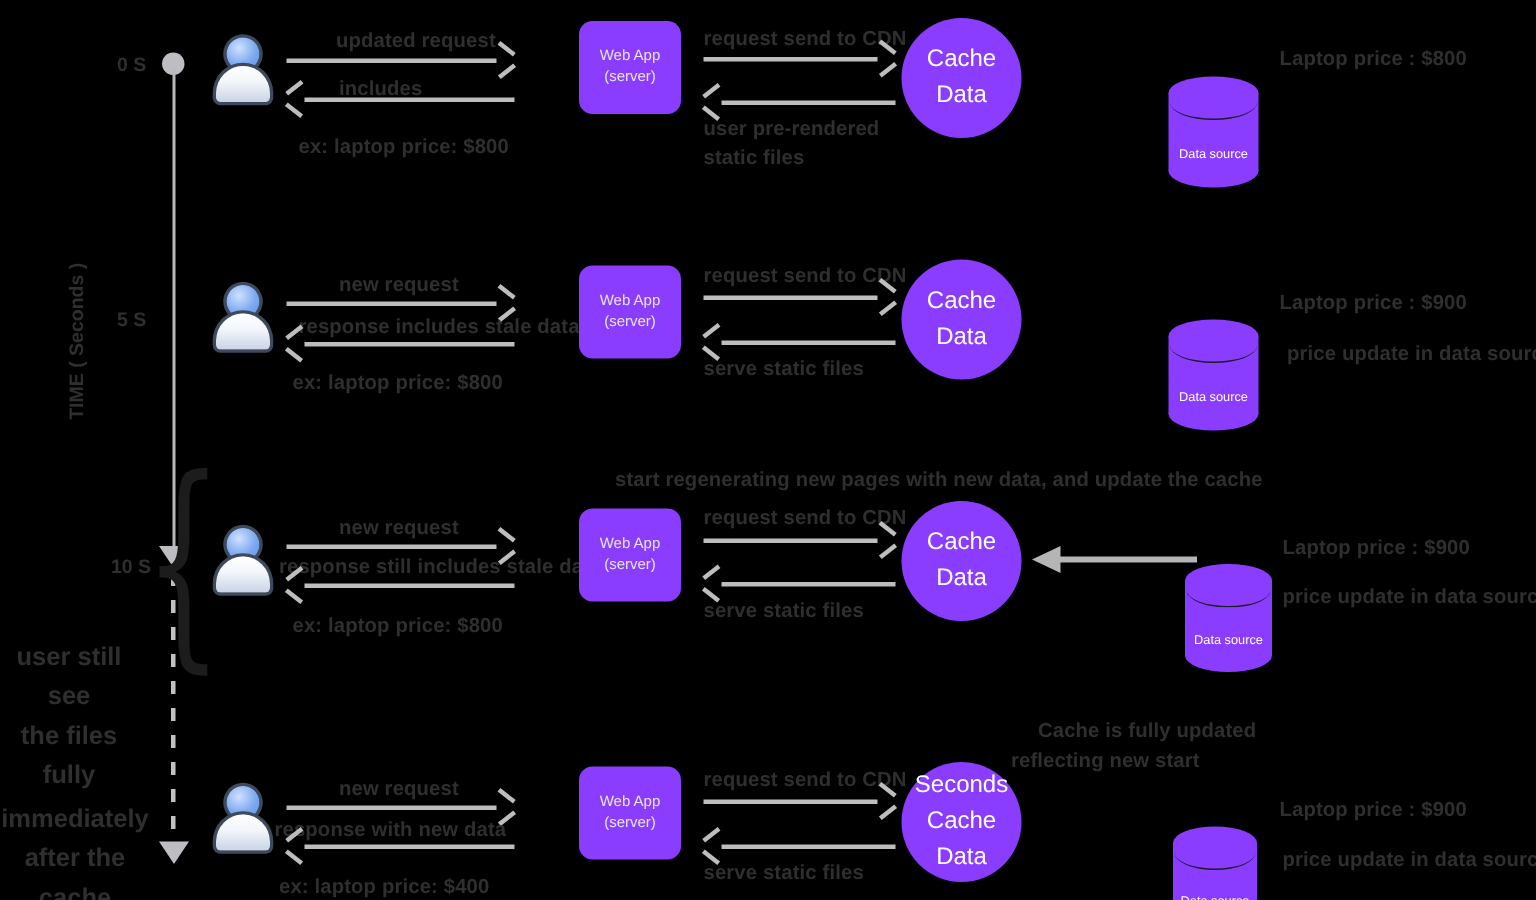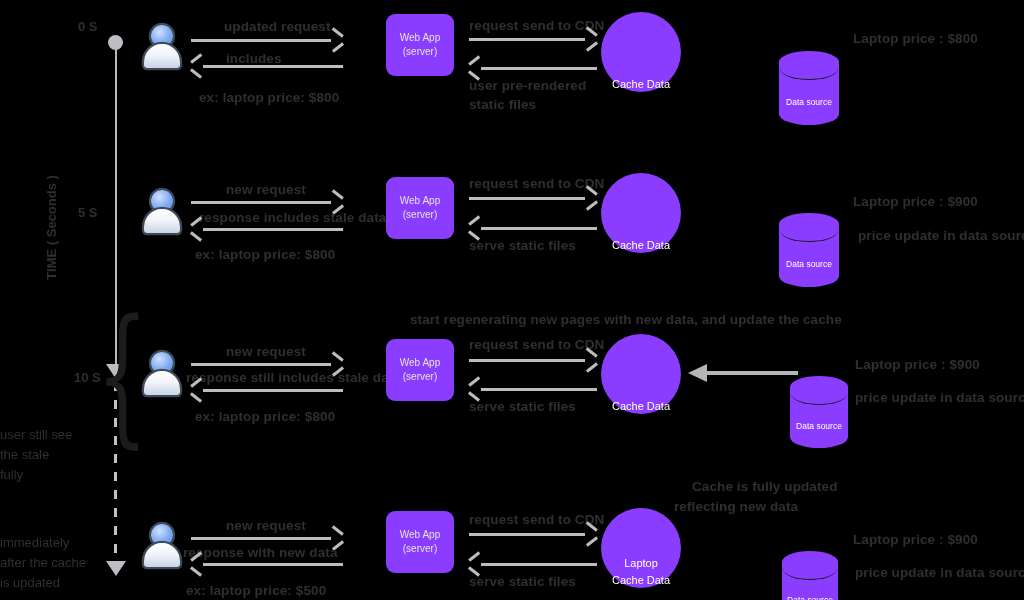--- a/index.html
+++ b/index.html
@@ -32,22 +32,22 @@
   .avatar .body{position:absolute;left:1px;top:19px;width:36px;height:24px;
      border-radius:18px 18px 3px 3px;
      background:linear-gradient(to bottom,#ffffff 0%,#f2f5fa 45%,#c9d4e6 100%);
      box-shadow:0 0 0 2.2px #3e4a5c;}
 
   
   .box{position:absolute;border-radius:9px;background:#8b3dff;
     display:flex;flex-direction:column;align-items:center;justify-content:center;
     color:#e5e5e5;font-size:10px;line-height:1.45;}
   .circle{position:absolute;border-radius:50%;background:#8b3dff;
-    display:flex;flex-direction:column;align-items:center;justify-content:flex-end;
-    color:#fff;font-size:11px;line-height:1.5;text-align:center;}
+    display:flex;flex-direction:column;align-items:center;justify-content:center;
+    color:#fff;font-size:16px;line-height:1.5;text-align:center;}
   .cyl{position:absolute;margin-top:43px;}
   .cyl .body{position:absolute;left:0;top:11px;width:100%;height:calc(100% - 22px);background:#8b3dff;}
   .cyl .top{position:absolute;left:0;top:0;width:100%;height:22px;border-radius:50%;background:#8b3dff;}
   .cyl .bot{position:absolute;left:0;bottom:0;width:100%;height:22px;border-radius:50%;background:#8b3dff;}
   .cyl .arc{position:absolute;left:1px;top:6px;width:calc(100% - 2px);height:22px;border-radius:50%;
      border-bottom:1.6px solid #1b1b24;}
   .cyl .cap{position:absolute;left:0;top:0;width:100%;text-align:center;
      color:#fff;font-size:8.5px;font-weight:400;}
 
   
@@ -66,44 +66,44 @@
 
   
   .arrowSolid{position:absolute;height:18px;}
   .arrowSolid .shaft{position:absolute;left:18px;right:0;top:7px;height:4px;background:#b5b5b5;}
   .arrowSolid .head{position:absolute;left:0;top:0;width:0;height:0;
      border-top:9px solid transparent;border-bottom:9px solid transparent;border-right:19px solid #b5b5b5;}
 
   
   .brace{position:absolute;color:#1c1c1c;font-size:150px;font-weight:300;
      font-family:"DejaVu Serif",serif;line-height:1;transform:scaleX(.55);transform-origin:left center;}
-  .brace-note{position:absolute;font-size:13px;font-weight:400;color:#2f2f2f;text-align:left;line-height:1.55;}
+  .brace-note{position:absolute;font-size:17px;font-weight:700;color:#2f2f2f;text-align:center;line-height:1.55;}
 </style>
 </head>
 <body>
 
 <div class="stage">
 
   <div>
     <div class="time-axis-label">TIME ( Seconds )</div>
     <div class="axis-dot"></div>
     <div class="axis-line"></div>
     <div class="axis-dash"></div>
     <div class="axis-tri" style="left:106px;top:364px;"></div>
     <div class="axis-tri" style="left:106px;top:561px;"></div>
 
-    <div class="tick" style="left:78px;top:19px;">0 S</div>
+    <div class="tick" style="left:78px;top:35px;">0 S</div>
     <div class="tick" style="left:78px;top:205px;">5 S</div>
     <div class="tick" style="left:74px;top:370px;">10 S</div>
   </div>
 
   <div class="brace" style="left:96px;top:300px;">{</div>
   <div class="brace-note" style="left:0px;top:425px;width:92px;">
     <div>user still see</div>
-    <div>the stale</div>
+    <div>the files</div>
     <div>fully</div>
   </div>
   <div class="brace-note" style="left:0px;top:533px;width:100px;">
     <div>immediately</div>
     <div>after the cache</div>
     <div>is updated</div>
   </div>
 
   <div>
     <div class="avatar" style="left:143px;top:25px;">
@@ -263,59 +263,59 @@
       <div class="arc"></div>
       <div class="cap" style="top:45px;">Data source</div>
     </div>
 
     <div class="lbl" style="left:855px;top:357px;">Laptop price : $900</div>
     <div class="lbl" style="left:855px;top:390px;">price update in data source</div>
   </div>
 
   <div>
     <div class="lbl" style="left:672px;top:479px;margin-left:20px;">Cache is fully updated</div>
-    <div class="lbl" style="left:674px;top:499px;">reflecting new data</div>
+    <div class="lbl" style="left:674px;top:499px;">reflecting new start</div>
 
     <div class="avatar" style="left:143px;top:524px;">
       <div class="head"></div>
       <div class="body"></div>
     </div>
 
     <div class="lbl" style="left:226px;top:518px;">new request</div>
     <div class="arrowR" style="left:191px;top:530px;width:152px;">
         <div class="shaft"></div>
         <div class="head"></div>
       </div>
 
     <div class="lbl" style="left:183px;top:545px;">response with new data</div>
     <div class="arrowL" style="left:191px;top:556px;width:152px;">
         <div class="shaft"></div>
         <div class="head"></div>
       </div>
 
-    <div class="lbl" style="left:186px;top:583px;">ex: laptop price: $500</div>
+    <div class="lbl" style="left:186px;top:583px;">ex: laptop price: $400</div>
 
     <div class="box" style="left:386px;top:511px;width:68px;height:62px;">
       <span>Web App</span>
       <span>(server)</span>
     </div>
 
     <div class="lbl" style="left:469px;top:512px;">request send to CDN</div>
     <div class="arrowR" style="left:469px;top:526px;width:128px;">
         <div class="shaft"></div>
         <div class="head"></div>
       </div>
     <div class="arrowL" style="left:469px;top:556px;width:128px;">
         <div class="shaft"></div>
         <div class="head"></div>
       </div>
     <div class="lbl" style="left:469px;top:574px;">serve static files</div>
 
     <div class="circle" style="left:601px;top:508px;width:80px;height:80px;">
-      <span>Laptop</span>
+      <span>Seconds</span>
       <span>Cache Data</span>
     </div>
 
     <div class="cyl" style="left:782px;top:508px;width:56px;height:70px;">
       <div class="bot"></div>
         <div class="body"></div>
         <div class="top"></div>
       <div class="arc"></div>
       <div class="cap" style="top:44px;">Data source</div>
     </div>

